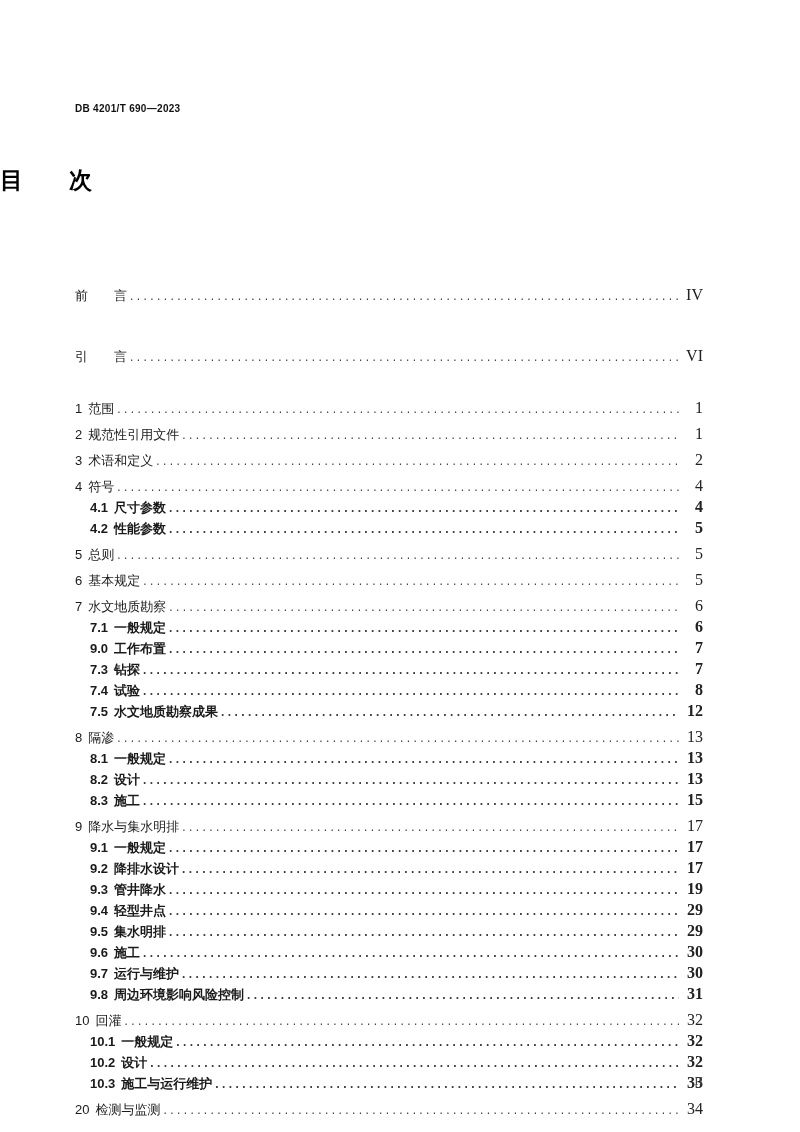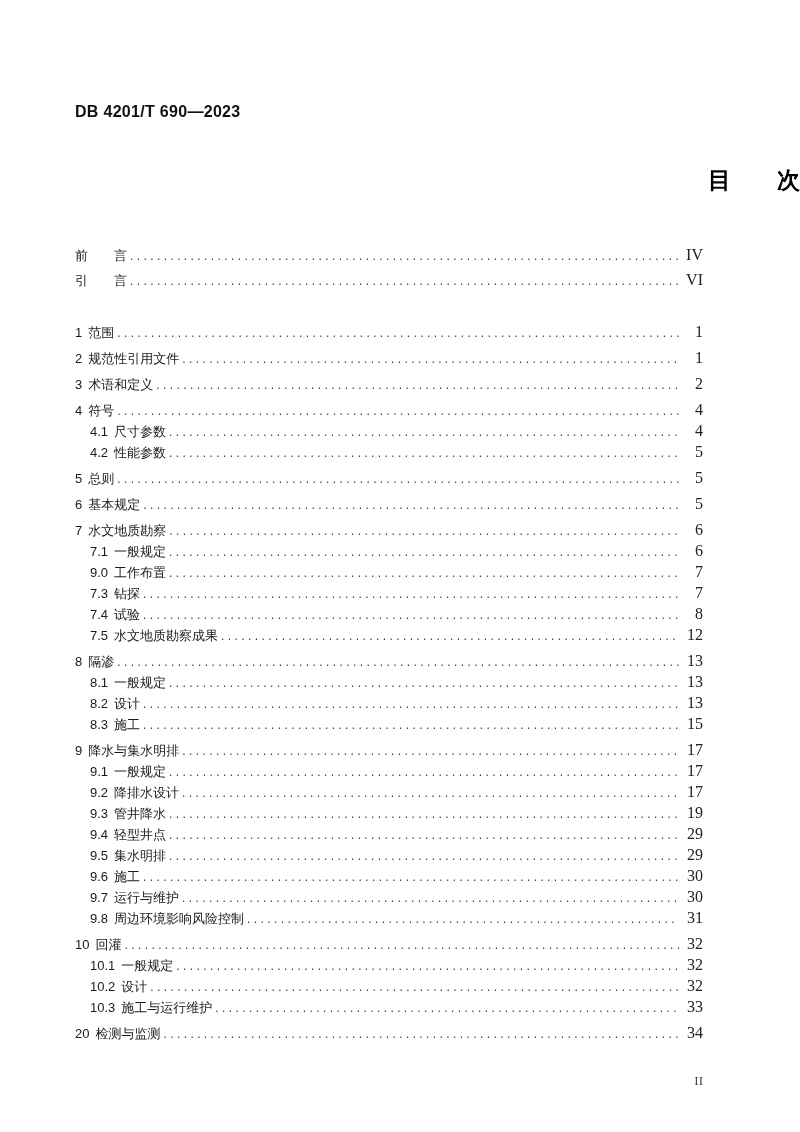--- a/index.html
+++ b/index.html
@@ -13,54 +13,54 @@
     height: 1132px;
     background: #ffffff;
     color: #1a1a1a;
     font-family: "Liberation Sans", "DejaVu Sans", sans-serif;
     overflow: hidden;
   }
   .doc-code {
     position: absolute;
     left: 75px;
     top: 103px;
-    font-size: 16px;
+    font-size: 10px;
     font-weight: bold;
     letter-spacing: 0.3px;
     color: #111;
     white-space: nowrap;
   }
   .doc-title {
     position: absolute;
     left: 0;
     top: 165px;
     width: 100%;
-    text-align: right;
+    text-align: left;
     font-size: 23px;
     font-weight: bold;
     color: #000;
     white-space: pre;
   }
   .toc {
     position: absolute;
     left: 75px;
     top: 244px;
     width: 628px;
   }
   .row {
     display: flex;
     align-items: baseline;
     height: 21px;
     line-height: 21px;
     font-size: 13px;
     white-space: nowrap;
   }
-  .front .row { margin-bottom: 4px; }
+  .front .row { margin-bottom: 4px; margin-top: 40px; }
   .chapters .row.lvl1 { margin-top: 5px; }
-  .row.lvl2 { padding-left: 15px; }
+  .row.lvl2 { padding-left: 15px; font-weight: bold; }
   .num {
     flex: none;
     margin-right: 6px;
     color: #1a1a1a;
   }
   .row.no-num .num { margin-right: 0; }
   .title {
     flex: none;
     color: #1a1a1a;
     white-space: pre;

